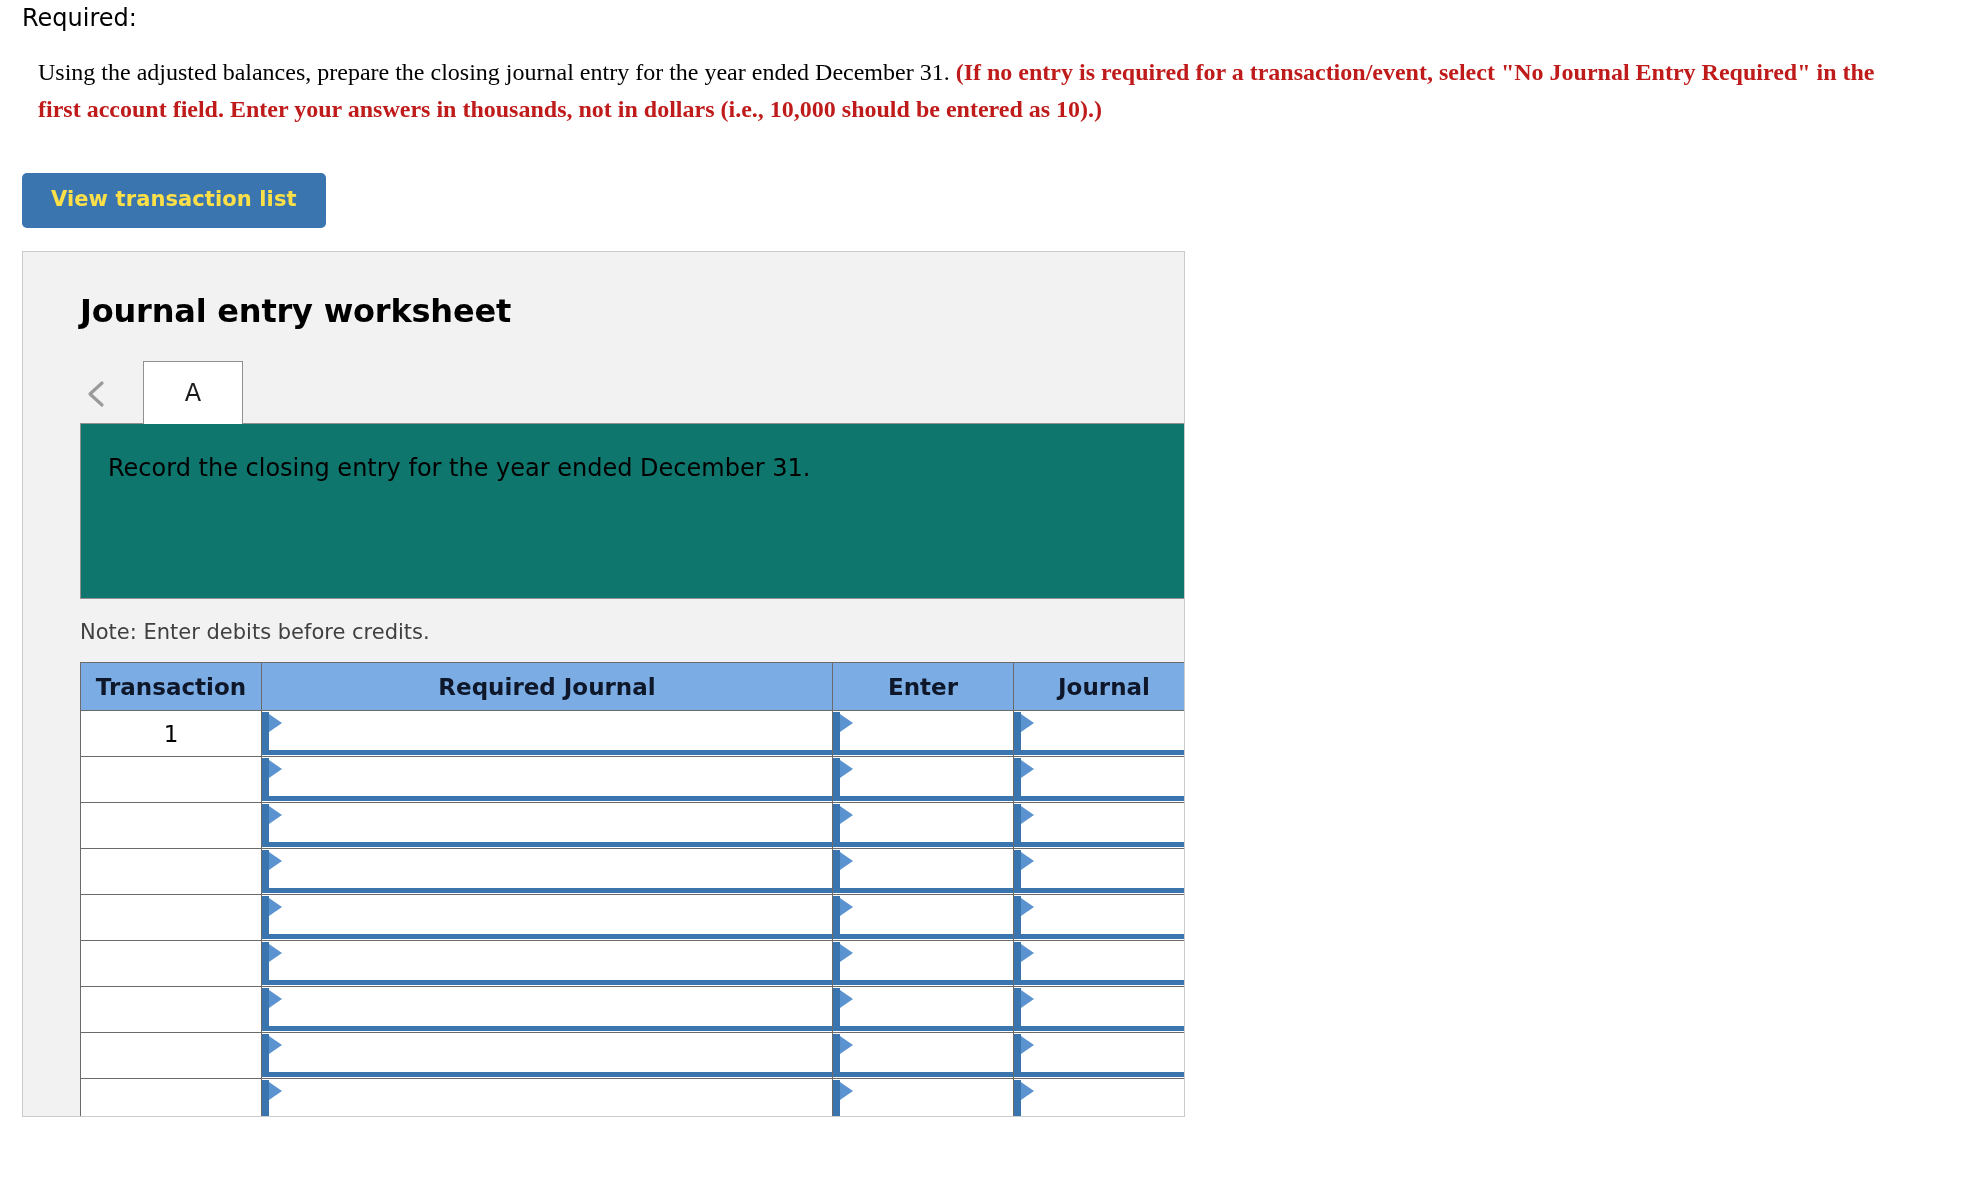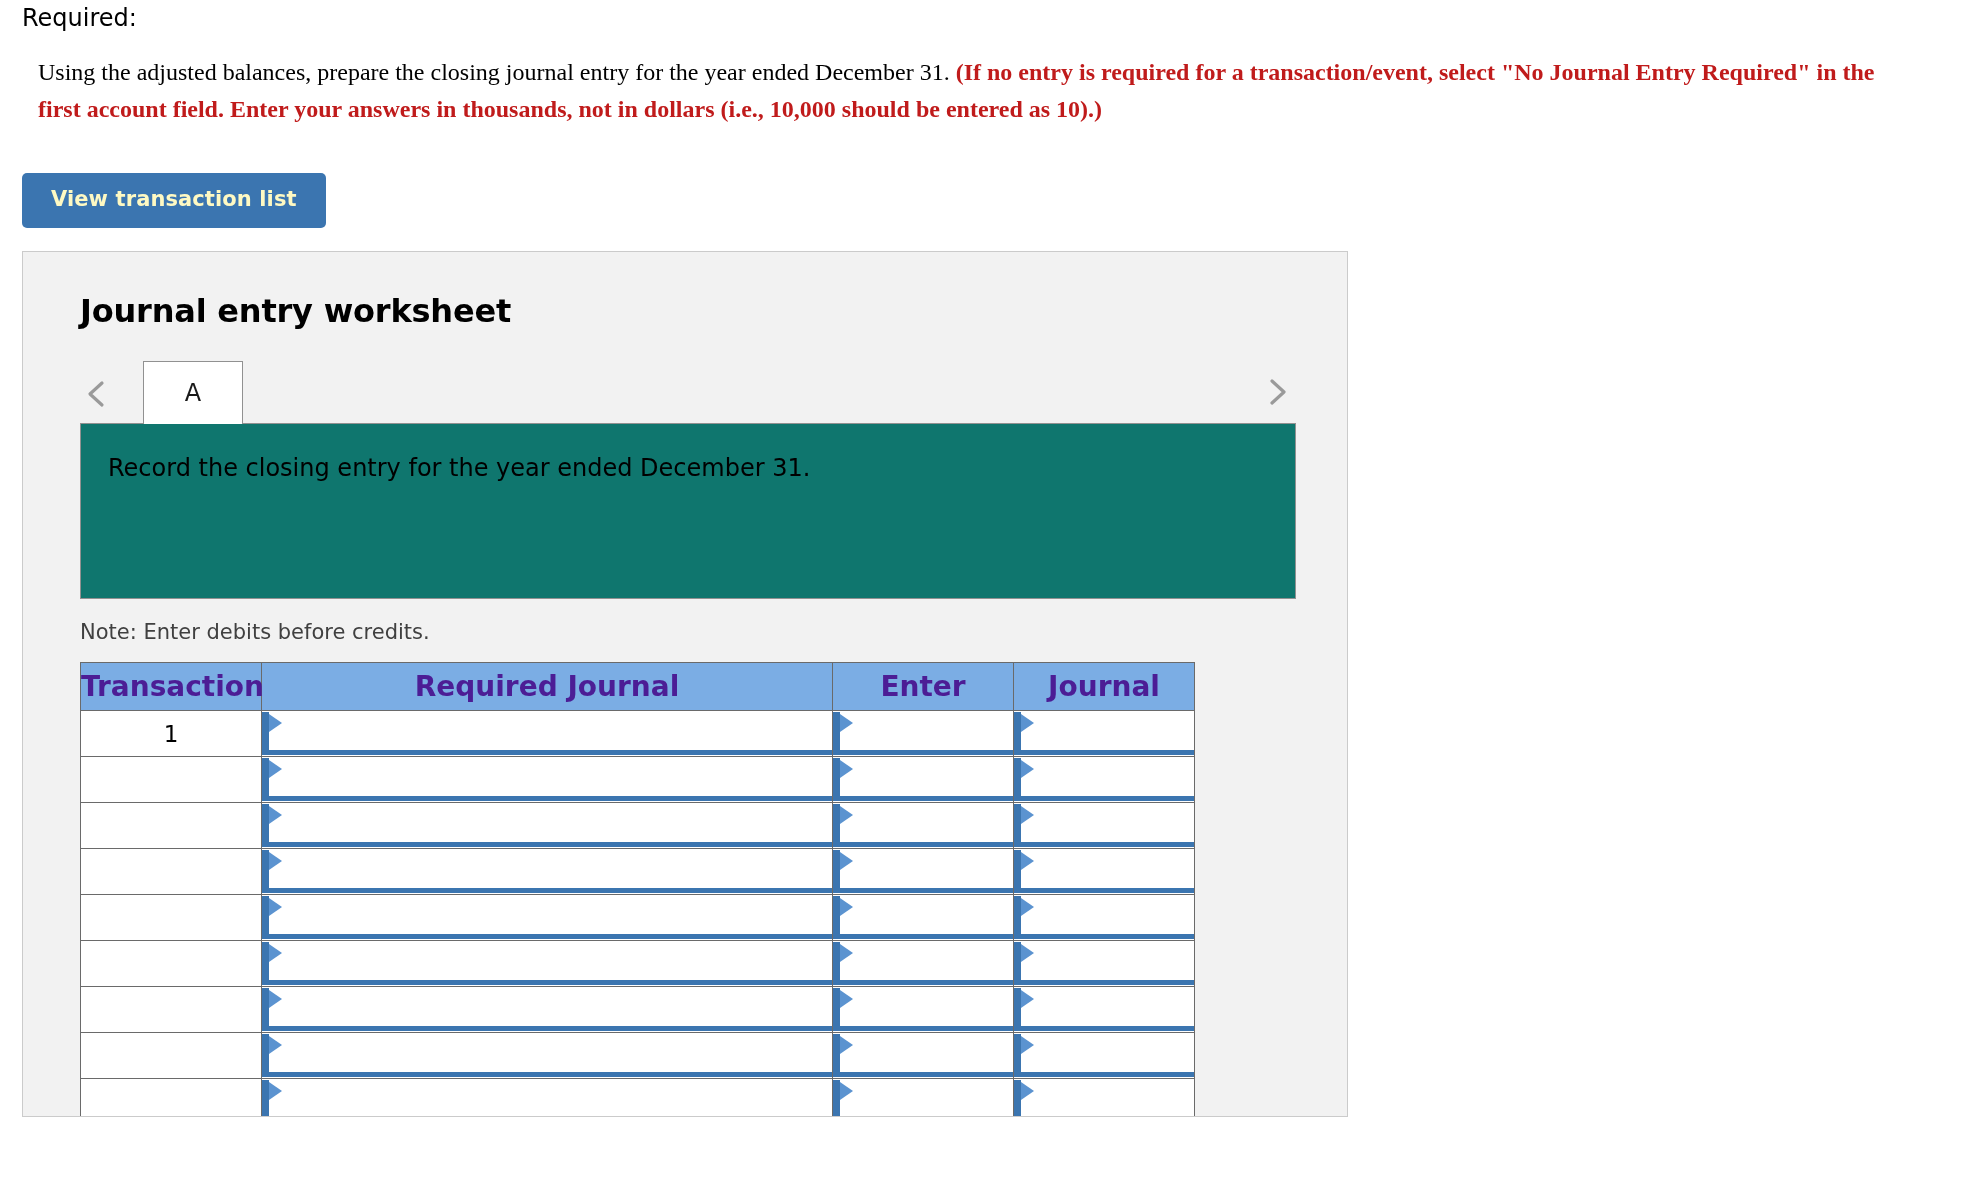--- a/index.html
+++ b/index.html
@@ -43,36 +43,36 @@
   }
 
   
   .btn-row {
     padding: 0 0 0 22px;
     margin-top: 45px;
   }
   .btn-transaction-list {
     display: inline-block;
     background: #3b75b0;
-    color: #fef9c3;
+    color: #fde047;
     font-size: 21px;
     font-weight: bold;
     font-family: "DejaVu Sans", "Liberation Sans", sans-serif;
     border: none;
     border-radius: 5px;
     padding: 16px 29px 18px 29px;
     cursor: pointer;
     letter-spacing: 0.1px;
     line-height: 1;
   }
 
   
   .worksheet-panel {
     margin: 23px 0 0 22px;
-    width: 1326px;
+    width: 1163px;
     background: #f2f2f2;
     border: 1px solid #cbcbcb;
     box-sizing: border-box;
     padding: 0;
     position: relative;
     height: 866px;
     overflow: hidden;
   }
   .worksheet-title {
     font-size: 32px;
@@ -153,23 +153,23 @@
   }
   table.jtable {
     border-collapse: collapse;
     table-layout: fixed;
     width: 1110px;
     background: #ffffff;
   }
   table.jtable th {
     background: #7badE4;
     border: 1px solid #6a6a6a;
-    font-size: 28px;
+    font-size: 23px;
     font-weight: bold;
-    color: #4c1d95;
+    color: #0f172a;
     height: 47px;
     padding: 0;
     text-align: center;
   }
   table.jtable th.th-transaction { width: 180px; }
   table.jtable th.th-journal     { width: 570px; }
   table.jtable th.th-debit       { width: 180px; }
   table.jtable th.th-credit      { width: 180px; }
 
   table.jtable td {

